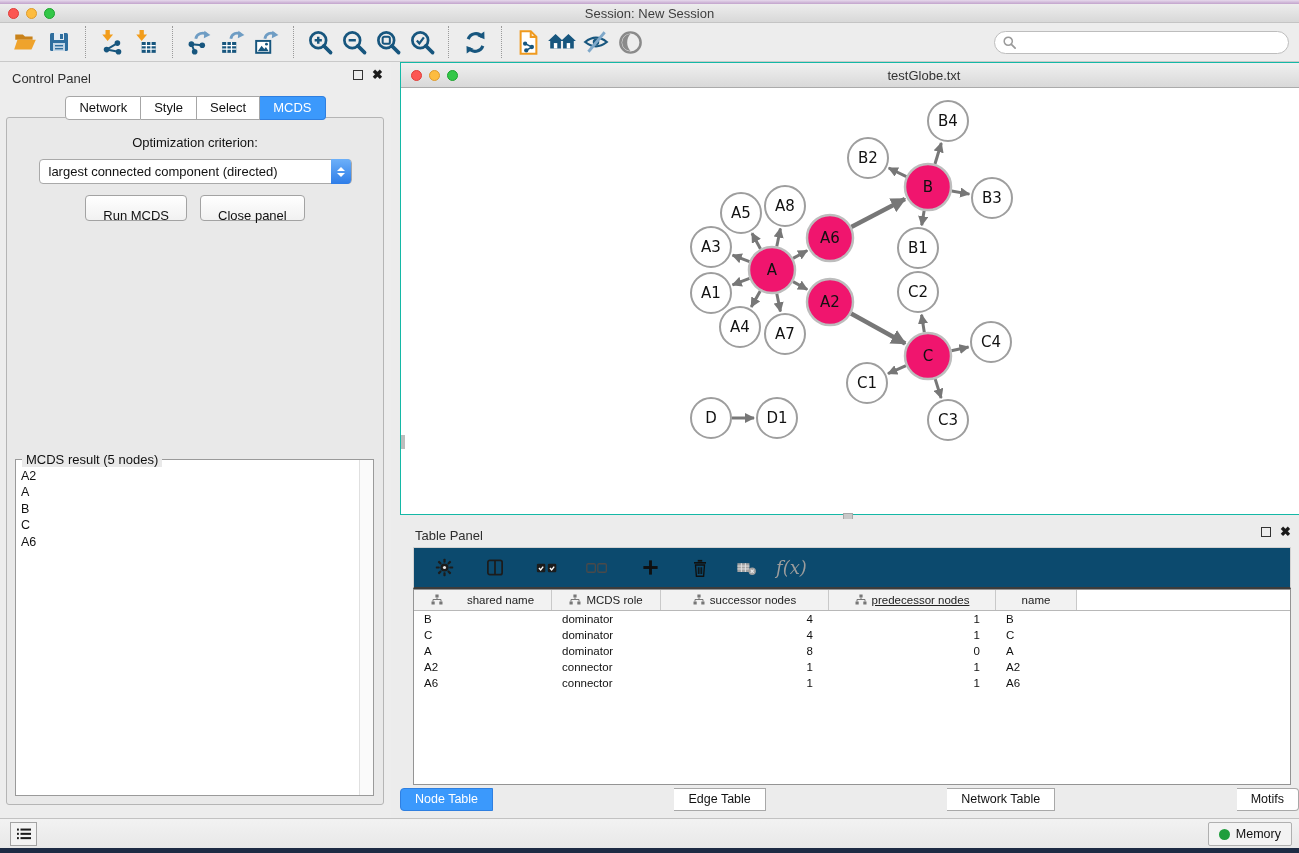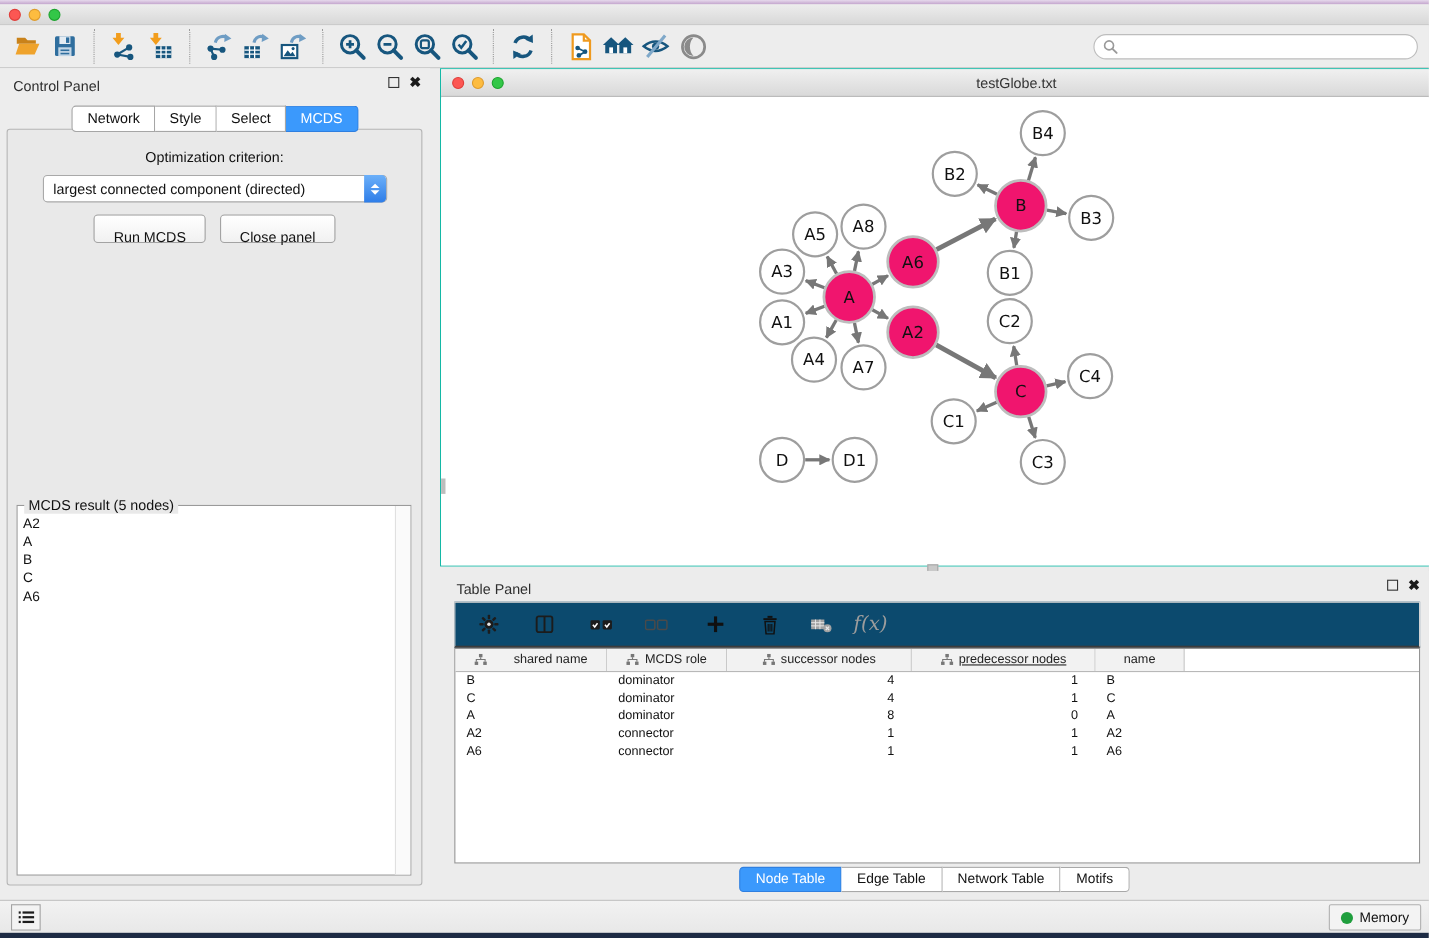--- a/index.html
+++ b/index.html
@@ -95,21 +95,21 @@
   .tp-table { position:absolute; left:13px; right:8px; top:70px; bottom:33px; background:#fff;
               border:1px solid #949494; overflow:hidden; }
   .thead { display:flex; height:21px; border-bottom:1px solid #b8b8b8; }
   .th { background:#f2f2f2; border-right:1px solid #c9c9c9; display:flex; align-items:center;
         justify-content:center; gap:5px; font-size:11.5px; color:#222; }
   .tbody { font-size:11.5px; color:#111; }
   .tr { display:flex; height:16px; align-items:center; }
   .td { overflow:hidden; white-space:nowrap; }
   .td.left { padding-left:10px; text-align:left; }
   .td.num { padding-right:16px; text-align:right; }
-  .tp-tabs { position:absolute; left:0; right:0; bottom:7px; display:flex; justify-content:center;margin-top:36px; }
+  .tp-tabs { position:absolute; left:0; right:0; bottom:7px; display:flex; justify-content:space-between;margin-top:36px; }
   .tp-tab { font-size:12.5px; color:#111; background:#fff; border:1px solid #a8a8a8; border-left:none;
             padding:3px 14px 4px; }
   .tp-tab:first-child { border-left:1px solid #a8a8a8; border-radius:4px 0 0 4px; }
   .tp-tab:last-child { border-radius:0 4px 4px 0; }
   .tp-tab.active { background:#3b99fc; border-color:#2f7fe0; color:#fff; }
 
   
   .statusbar { position:absolute; left:0; top:818px; width:1299px; height:30px;
                background:linear-gradient(#f2f2f2,#e8e8e8); border-top:1px solid #c2c2c2; }
   .list-btn { position:absolute; left:10px; top:3px; width:27px; height:24px; background:#f3f3f3;
@@ -126,20 +126,21 @@
 <div class="app">
 
   <div class="top-strip"></div>
 
   <div class="titlebar">
     <div class="traffic">
       <div class="light red"></div>
       <div class="light yellow"></div>
       <div class="light green"></div>
     </div>
+    <div class="tb-title">Session: New Session</div>
   </div>
 
   <div class="toolbar">
     <div style="width:8px"></div>
     <div class="tbtn">
       <svg width="26" height="26" viewBox="0 0 24 24">
         <path d="M3 5 h7 l2 2 h7 v3 H3 Z" fill="#c9821a"></path>
         <path d="M5 10 h17 l-4 9 H2 Z" fill="#efa32c"></path>
       </svg>
     </div>

